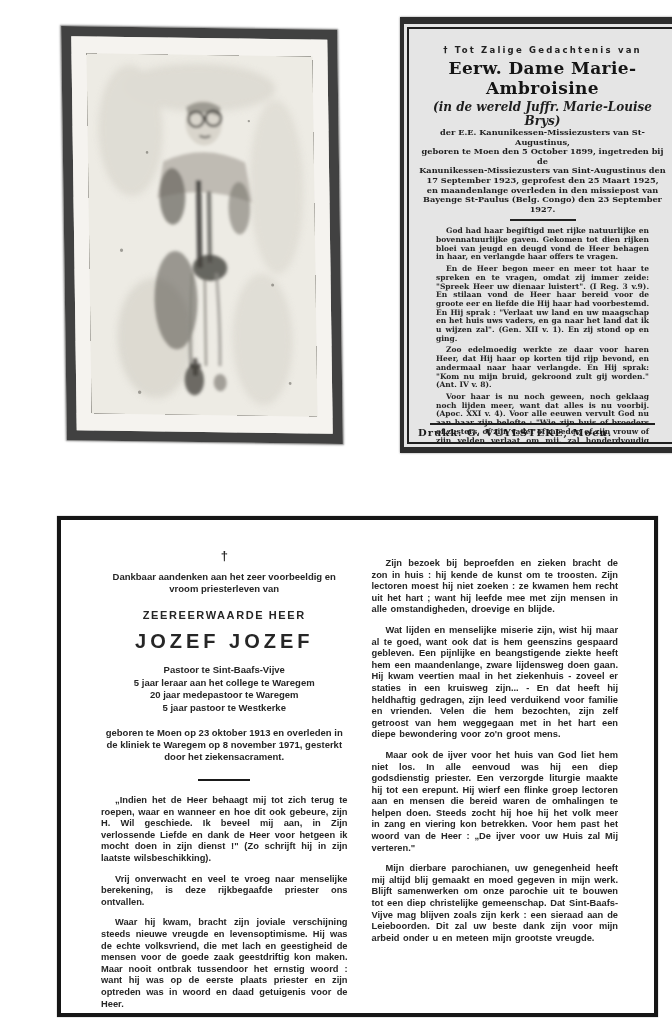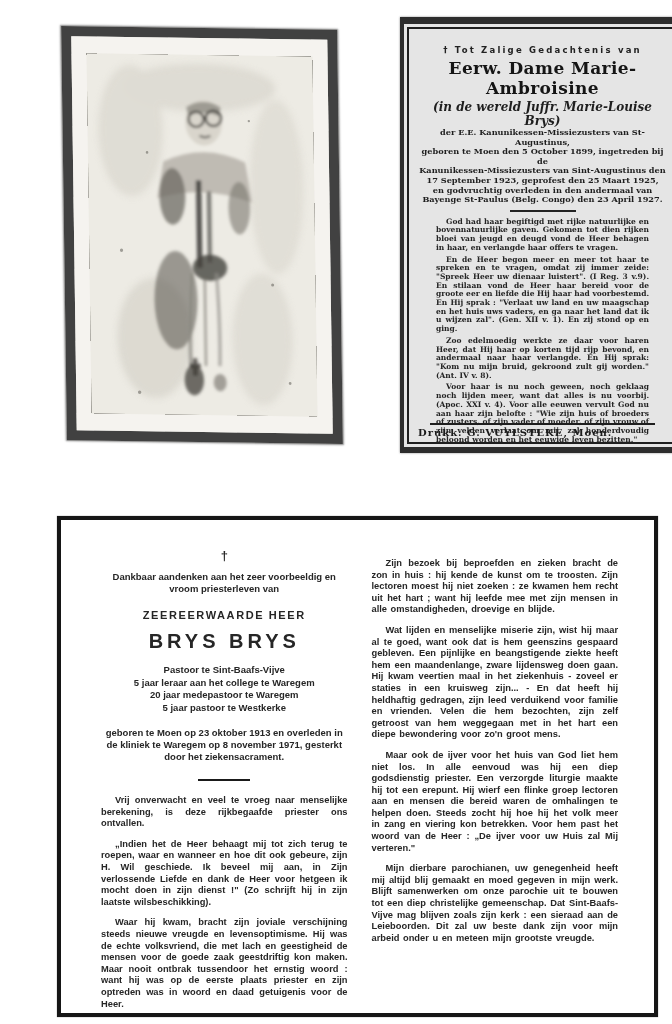--- a/index.html
+++ b/index.html
@@ -141,22 +141,22 @@
 
 <div class="card-right">
   <div class="card-right-inner">
     <div class="cr-header">† Tot Zalige Gedachtenis van</div>
     <div class="cr-name">Eerw. Dame Marie-Ambroisine</div>
     <div class="cr-sub0">(in de wereld Juffr. Marie-Louise Brys)</div>
     <div class="cr-sub">der E.E. Kanunikessen-Missiezusters van St-Augustinus,</div>
     <div class="cr-sub">geboren te Moen den 5 October 1899, ingetreden bij de</div>
     <div class="cr-sub">Kanunikessen-Missiezusters van Sint-Augustinus den</div>
     <div class="cr-sub">17 September 1923, geprofest den 25 Maart 1925,</div>
-    <div class="cr-sub">en godvruchtig overleden in den andermaal van</div>
-    <div class="cr-sub">Bayenge St-Paulus (Belg. Congo) den 23 April 1927.</div>
+    <div class="cr-sub">en maandenlange overleden in den missiepost van</div>
+    <div class="cr-sub">Bayenge St-Paulus (Belg. Congo) den 23 September 1927.</div>
     <hr class="cr-rule">
     <div class="cr-body">
       <p class="cr-p">God had haar begiftigd met rijke natuurlijke en bovennatuurlijke gaven. Gekomen tot dien rijken bloei van jeugd en deugd vond de Heer behagen in haar, en verlangde haar offers te vragen.</p>
       <p class="cr-p">En de Heer begon meer en meer tot haar te spreken en te vragen, omdat zij immer zeide: "Spreek Heer uw dienaar luistert". (I Reg. 3 v.9). En stilaan vond de Heer haar bereid voor de groote eer en liefde die Hij haar had voorbestemd. En Hij sprak : "Verlaat uw land en uw maagschap en het huis uws vaders, en ga naar het land dat ik u wijzen zal". (Gen. XII v. 1). En zij stond op en ging.</p>
       <p class="cr-p">Zoo edelmoedig werkte ze daar voor haren Heer, dat Hij haar op korten tijd rijp bevond, en andermaal naar haar verlangde. En Hij sprak: "Kom nu mijn bruid, gekroond zult gij worden." (Ant. IV v. 8).</p>
       <p class="cr-p">Voor haar is nu noch geween, noch geklaag noch lijden meer, want dat alles is nu voorbij. (Apoc. XXI v. 4). Voor alle eeuwen vervult God nu aan haar zijn belofte : "Wie zijn huis of broeders of zusters, of zijn vader of moeder, of zijn vrouw of zijn velden verlaat om mij, zal honderdvoudig beloond worden en het eeuwige leven bezitten."</p>
       <p class="cr-p lead-italic">Dierbare ouders wat ben ik gelukkig van jongsaf godsvrucht en offerliefde van U geleerd te hebben, en met U het offer gebracht te hebben van mij zelf. Nu is alles toch voorbij, en aan mijn geluk komt nu geen einde meer.</p>
 
     </div>
     <div class="cr-footer">
@@ -165,31 +165,31 @@
     </div>
   </div>
 </div>
 
 <div class="card-bottom">
   <div class="cb-cols">
     <div class="cb-col">
       <div class="cb-cross">†</div>
       <div class="cb-intro">Dankbaar aandenken aan het zeer voorbeeldig en vroom priesterleven van</div>
       <div class="cb-title">ZEEREERWAARDE HEER</div>
-      <div class="cb-name">BRYS BRYS</div>
+      <div class="cb-name">JOZEF JOZEF</div>
       <div class="cb-roles">
         <div class="cb-role">Pastoor te Sint-Baafs-Vijve</div>
         <div class="cb-role">5 jaar leraar aan het college te Waregem</div>
         <div class="cb-role">20 jaar medepastoor te Waregem</div>
         <div class="cb-role">5 jaar pastoor te Westkerke</div>
       </div>
       <div class="cb-dates">geboren te Moen op 23 oktober 1913 en overleden in de kliniek te Waregem op 8 november 1971, gesterkt door het ziekensacrament.</div>
       <hr class="cb-div">
+      <p class="cb-p">„Indien het de Heer behaagt mij tot zich terug te roepen, waar en wanneer en hoe dit ook gebeure, zijn H. Wil geschiede. Ik beveel mij aan, in Zijn verlossende Liefde en dank de Heer voor hetgeen ik mocht doen in zijn dienst !" (Zo schrijft hij in zijn laatste wilsbeschikking).</p>
       <p class="cb-p">Vrij onverwacht en veel te vroeg naar menselijke berekening, is deze rijkbegaafde priester ons ontvallen.</p>
-      <p class="cb-p">„Indien het de Heer behaagt mij tot zich terug te roepen, waar en wanneer en hoe dit ook gebeure, zijn H. Wil geschiede. Ik beveel mij aan, in Zijn verlossende Liefde en dank de Heer voor hetgeen ik mocht doen in zijn dienst !" (Zo schrijft hij in zijn laatste wilsbeschikking).</p>
       <p class="cb-p">Waar hij kwam, bracht zijn joviale verschijning steeds nieuwe vreugde en levensoptimisme. Hij was de echte volksvriend, die met lach en geestigheid de mensen voor de goede zaak geestdriftig kon maken. Maar nooit ontbrak tussendoor het ernstig woord : want hij was op de eerste plaats priester en zijn optreden was in woord en daad getuigenis voor de Heer.</p>
     </div>
     <div class="cb-col cb-col-right">
       <p class="cb-p">Zijn bezoek bij beproefden en zieken bracht de zon in huis : hij kende de kunst om te troosten. Zijn lectoren moest hij niet zoeken : ze kwamen hem recht uit het hart ; want hij leefde mee met zijn mensen in alle omstandigheden, droevige en blijde.</p>
       <p class="cb-p">Wat lijden en menselijke miserie zijn, wist hij maar al te goed, want ook dat is hem geenszins gespaard gebleven. Een pijnlijke en beangstigende ziekte heeft hem een maandenlange, zware lijdensweg doen gaan. Hij kwam veertien maal in het ziekenhuis - zoveel er staties in een kruisweg zijn... - En dat heeft hij heldhaftig gedragen, zijn leed verduikend voor familie en vrienden. Velen die hem bezochten, zijn zelf getroost van hem weggegaan met in het hart een diepe bewondering voor zo'n groot mens.</p>
       <p class="cb-p">Maar ook de ijver voor het huis van God liet hem niet los. In alle eenvoud was hij een diep godsdienstig priester. Een verzorgde liturgie maakte hij tot een erepunt. Hij wierf een flinke groep lectoren aan en mensen die bereid waren de omhalingen te helpen doen. Steeds zocht hij hoe hij het volk meer in zang en viering kon betrekken. Voor hem past het woord van de Heer : „De ijver voor uw Huis zal Mij verteren."</p>
       <p class="cb-p">Mijn dierbare parochianen, uw genegenheid heeft mij altijd blij gemaakt en moed gegeven in mijn werk. Blijft samenwerken om onze parochie uit te bouwen tot een diep christelijke gemeenschap. Dat Sint-Baafs-Vijve mag blijven zoals zijn kerk : een sieraad aan de Leieboorden. Dit zal uw beste dank zijn voor mijn arbeid onder u en meteen mijn grootste vreugde.</p>
     </div>
   </div>
 </div>

